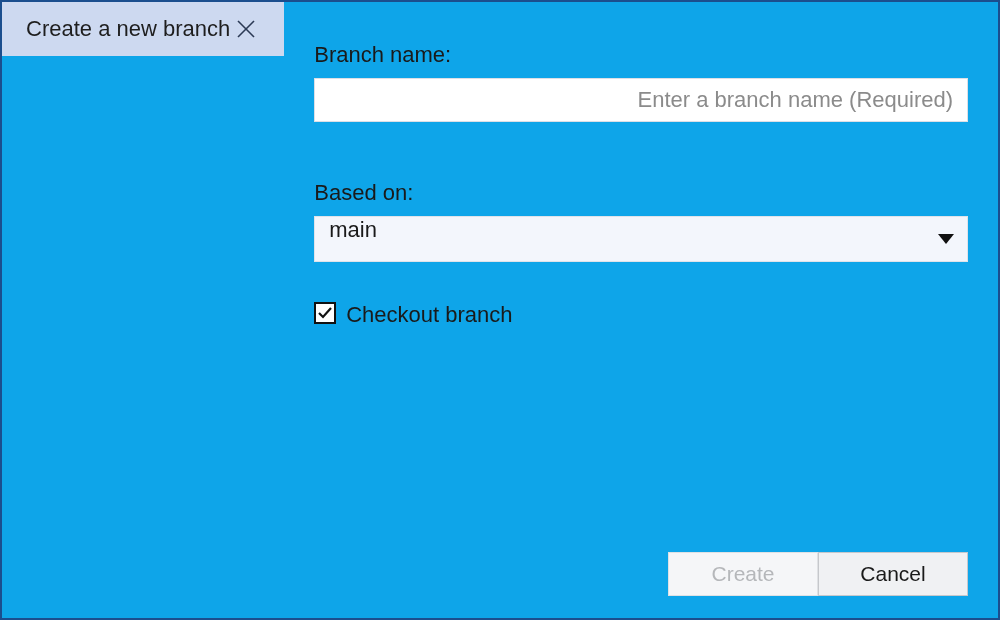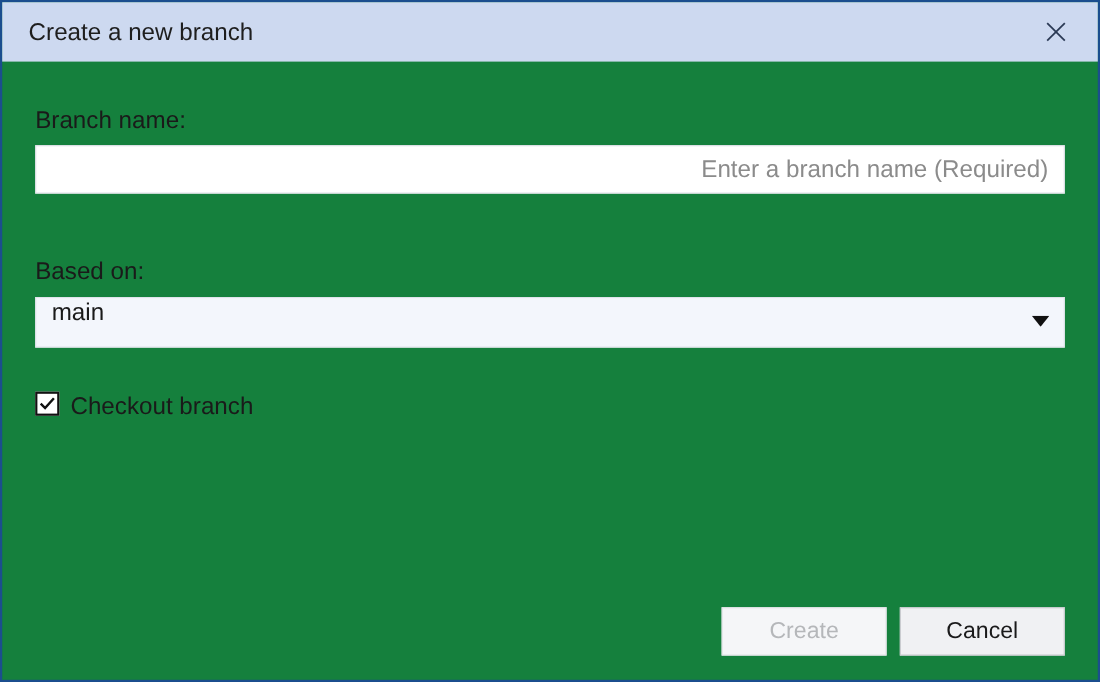--- a/index.html
+++ b/index.html
@@ -7,23 +7,23 @@
       font-family: "Segoe UI", Arial, sans-serif;
       background: #fff;
       width: 1000px;
       height: 620px;
       overflow: hidden;
     }
     .dialog {
       width: 1000px;
       height: 620px;
       border: 2px solid #1b4e8e;
-      background: #15803d;
+      background: #0ea5e9;
       display: flex;
-      flex-direction: column;
+      flex-direction: row;
     }
     .titlebar {
       background: #cdd9f0;
       height: 54px;
       display: flex;
       align-items: center;
       justify-content: space-between;
       padding: 0 22px 0 24px;
     }
     .titlebar-title {
@@ -110,21 +110,21 @@
     .checkbox-label {
       font-size: 22px;
       color: #1a1a1a;
       font-weight: 400;
     }
     .button-row {
       position: absolute;
       right: 30px;
       bottom: 22px;
       display: flex;
-      gap: 12px;
+      gap: 0;
     }
     .btn {
       width: 150px;
       height: 44px;
       border: 1px solid #c6c8cc;
       background: #f0f1f3;
       font-size: 21px;
       font-family: inherit;
       cursor: pointer;
       color: #1a1a1a;

